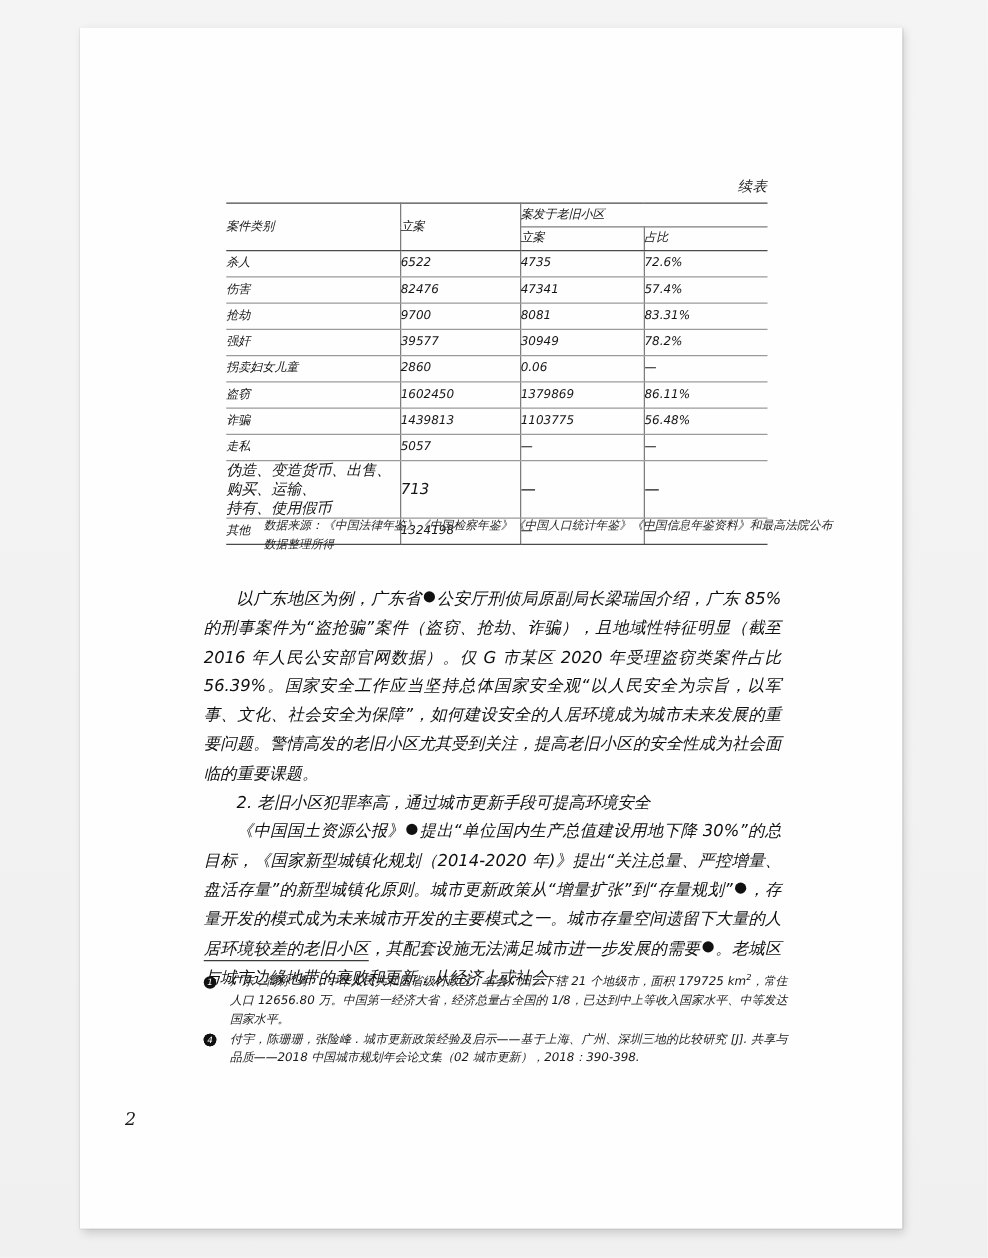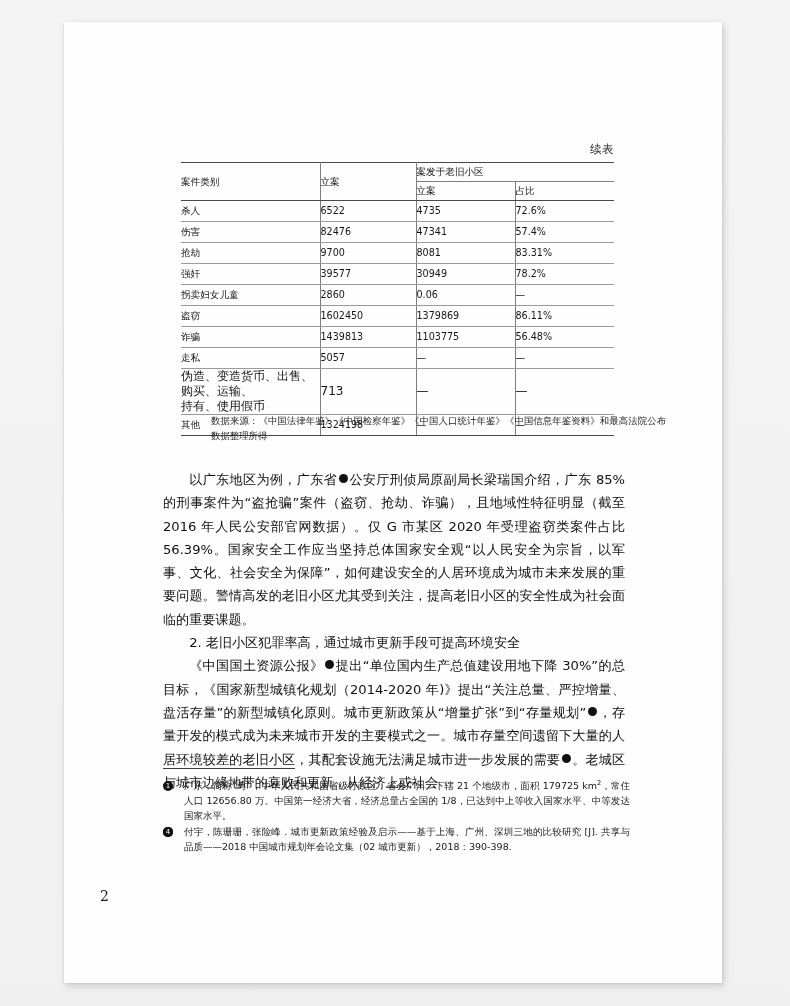--- a/index.html
+++ b/index.html
@@ -21,20 +21,21 @@
     background: linear-gradient(180deg,#f4f4f4 0%,#f0f0f0 100%);
   }
   .page {
     position: absolute;
     left: 64px;
     top: 22px;
     width: 658px;
     height: 961px;
     background: #fefefe;
     box-shadow: 2px 3px 7px rgba(0,0,0,0.16), 0 0 1px rgba(0,0,0,0.22);
+    font-style: italic;
   }
   .page-inner {
     position: absolute;
     left: 0; top: 0;
     width: 658px;
     height: 961px;
   }
 
   
   .cont-label {

